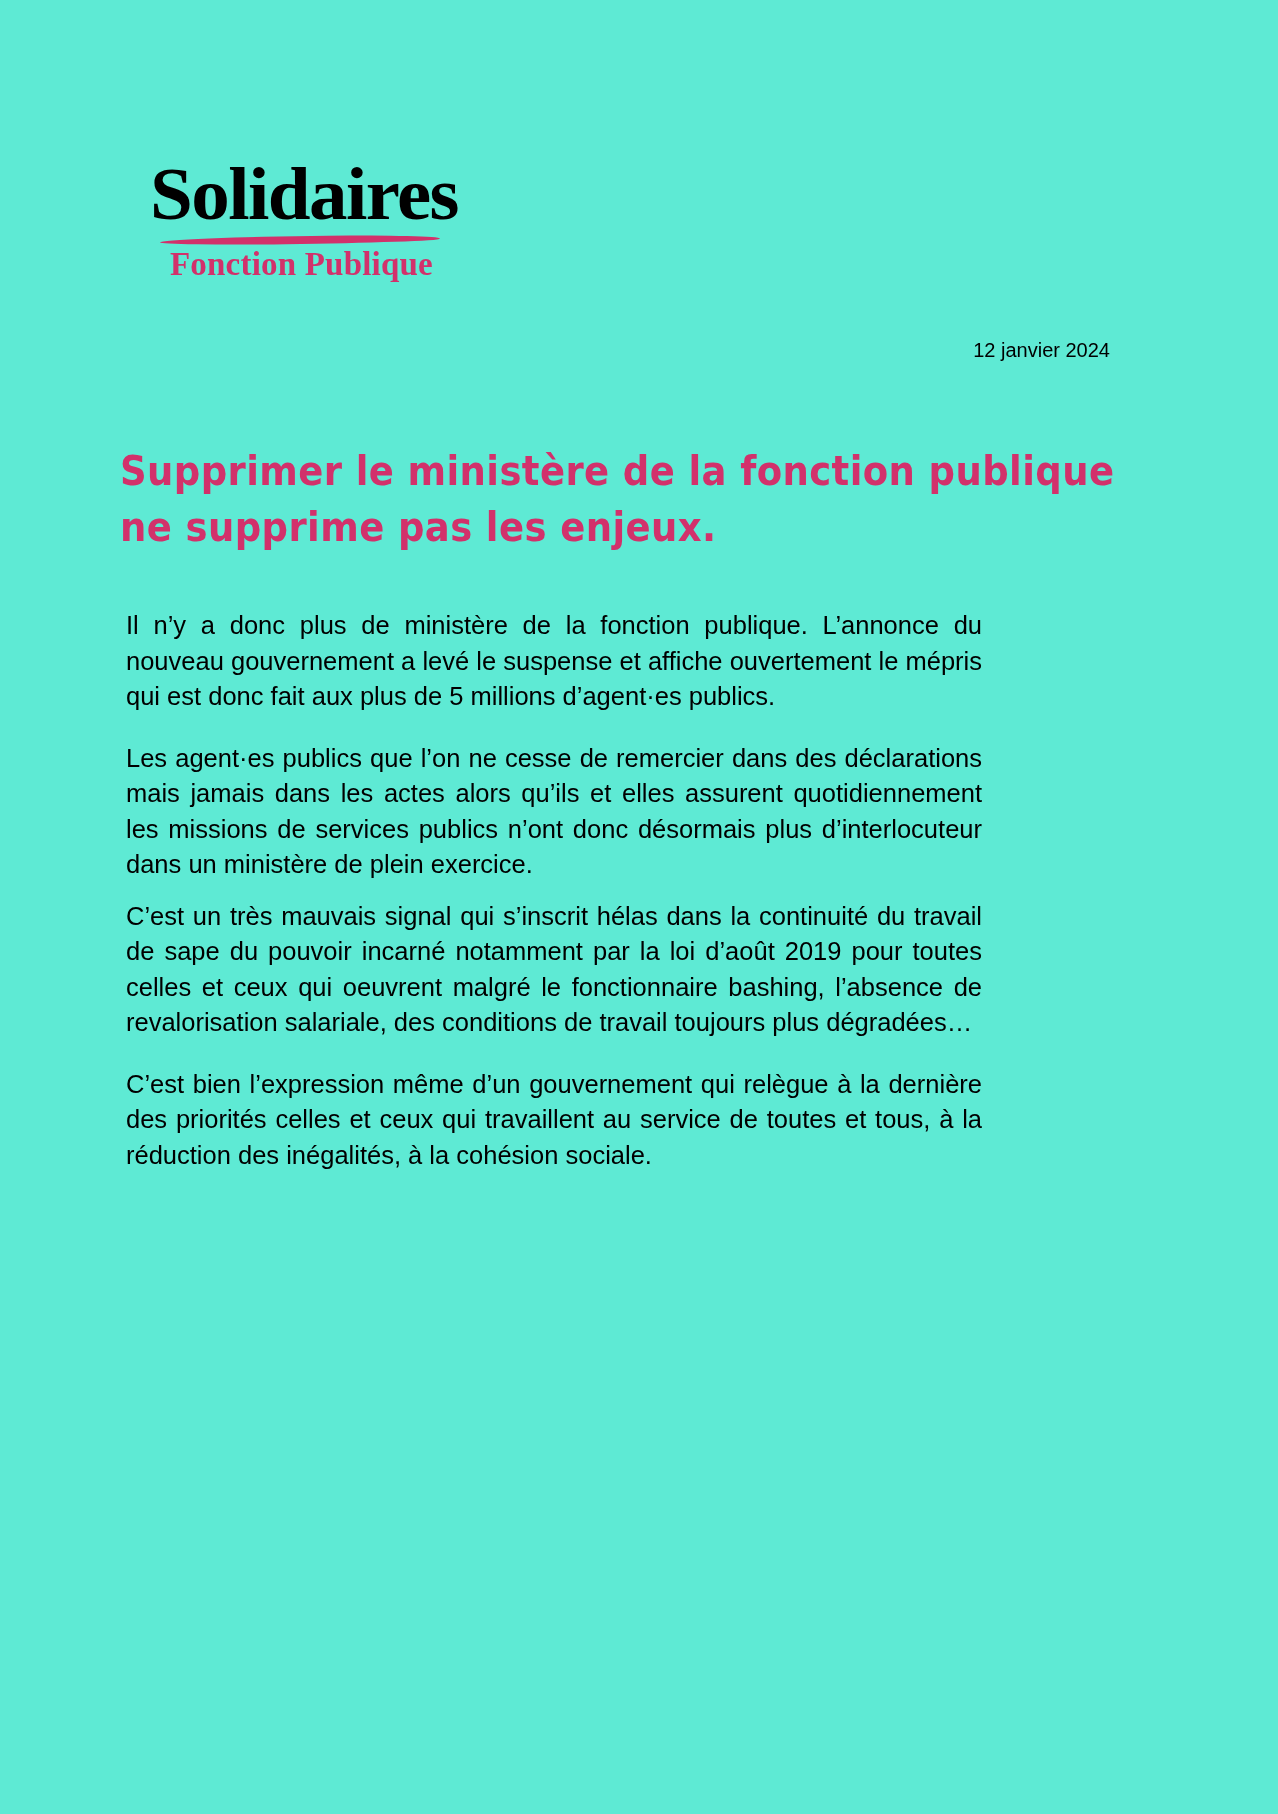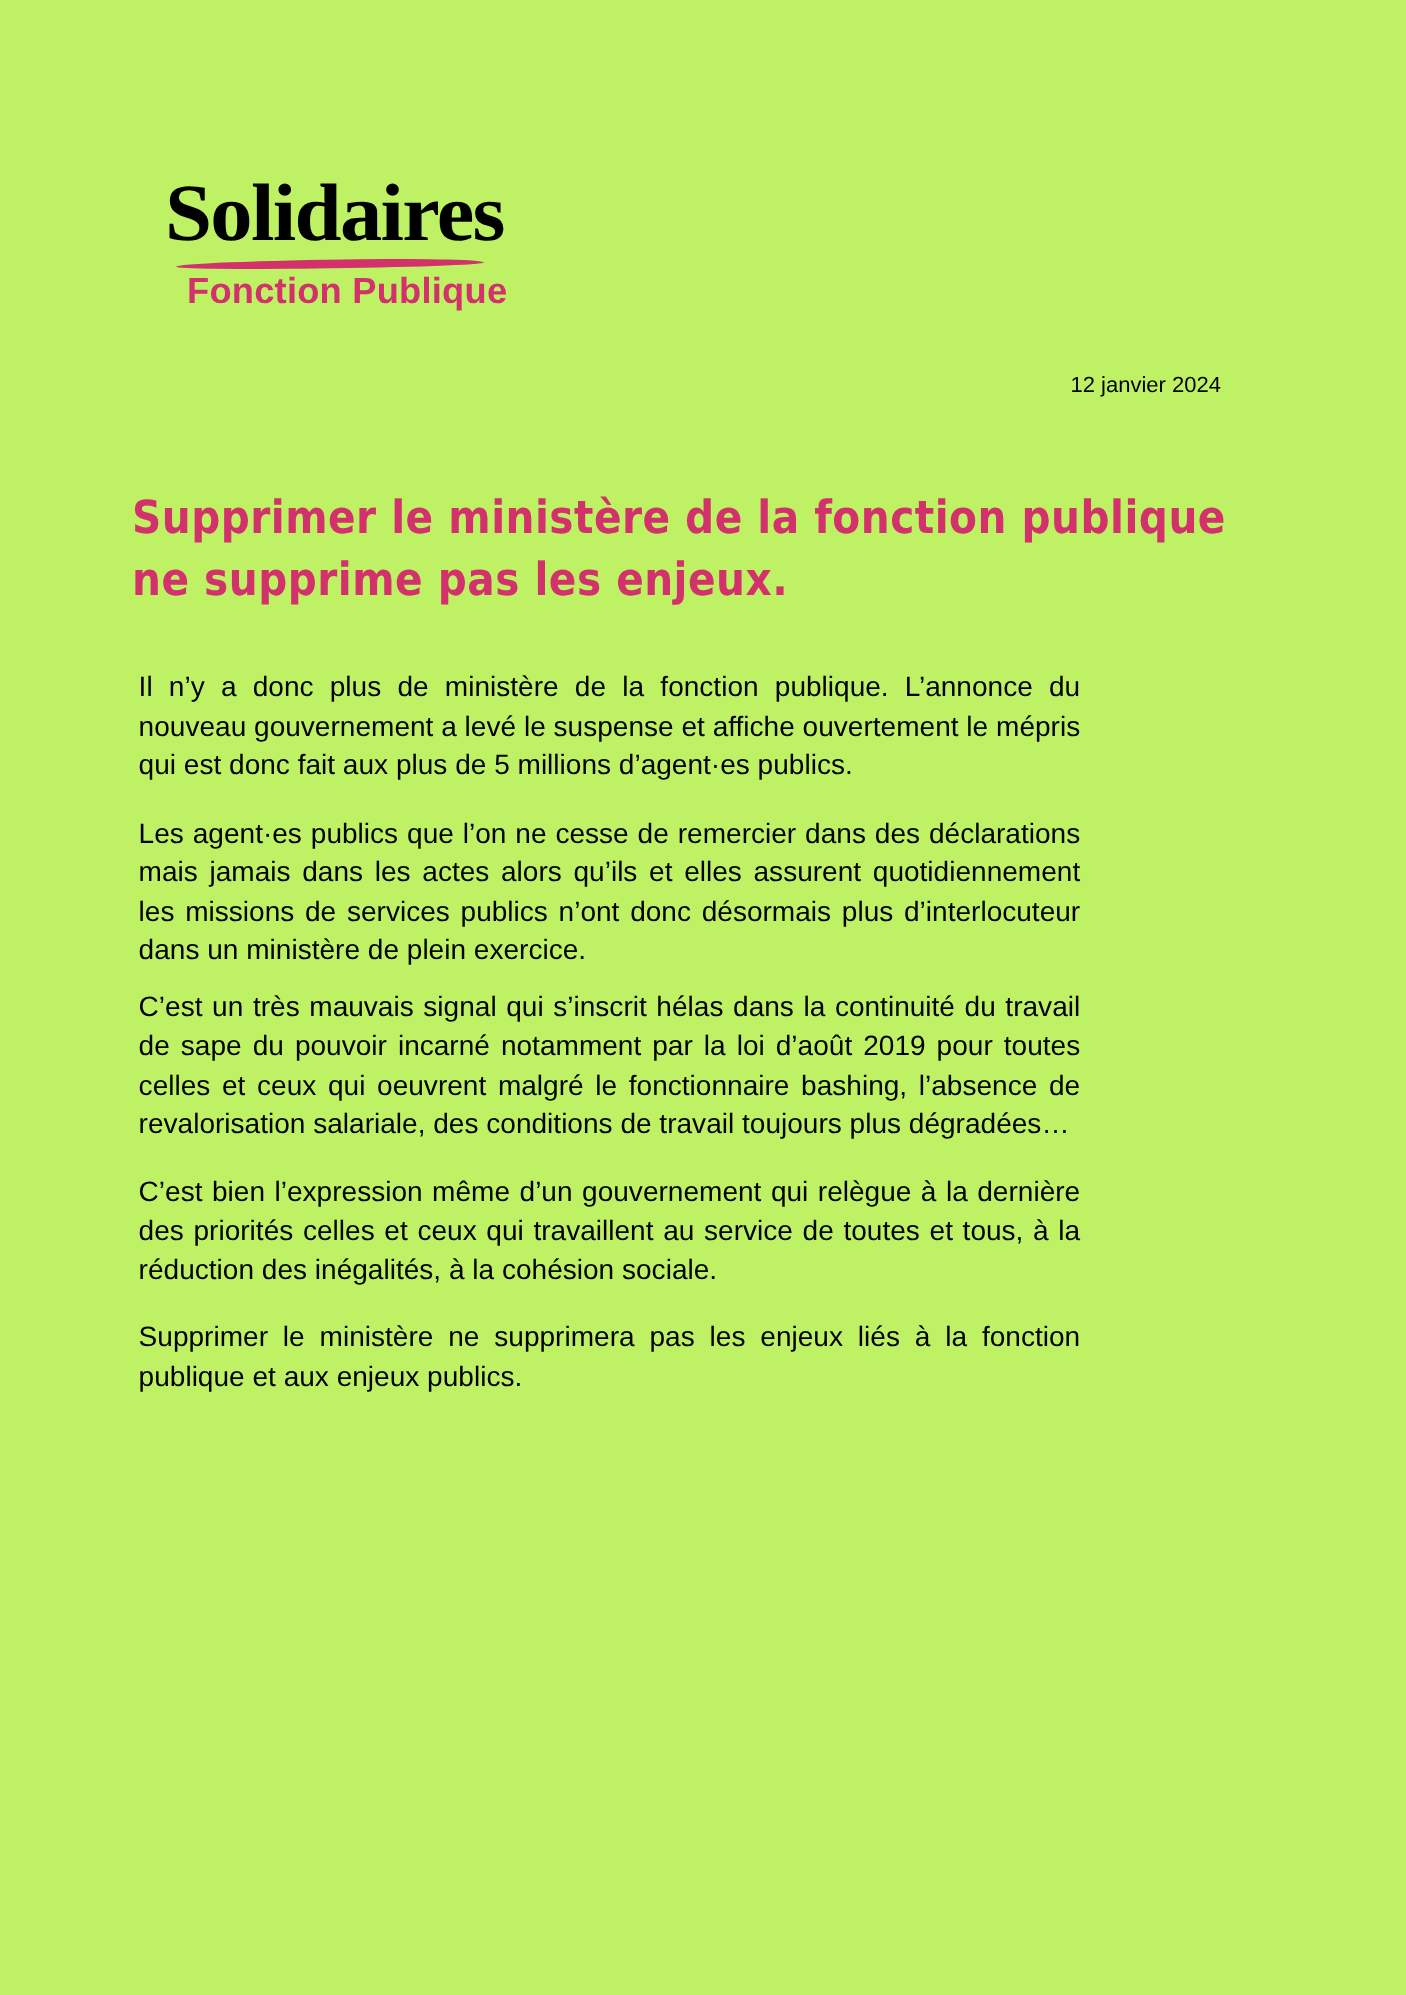--- a/index.html
+++ b/index.html
@@ -13,21 +13,21 @@
     height: 1814px;
     position: relative;
     font-family: "Liberation Sans", sans-serif;
     color: #000000;
     overflow: hidden;
   }
 
   .page {
     position: absolute;
     inset: 0;
-    background: #bef264;
+    background: #5eead4;
   }
 
   
   .logo-block {
     position: absolute;
     left: 150px;
     top: 160px;
     width: 330px;
   }
   .logo-word {
@@ -52,21 +52,21 @@
     content: "";
     position: absolute;
     left: 0; top: 2px;
     width: 100%;
     height: 8px;
     background: #d2316b;
     border-radius: 60% 40% 55% 45% / 60% 55% 45% 40%;
     transform: rotate(-0.7deg);
   }
   .logo-sub {
-    font-family: Liberation Sans, sans-serif;
+    font-family: Liberation Serif, serif;
     font-weight: bold;
     font-size: 33px;
     line-height: 1.05;
     color: #d2316b;
     margin: 0 0 0 20px;
     white-space: nowrap;
     letter-spacing: 0.2px;
   }
 
   
@@ -138,16 +138,15 @@
   <div class="headline">
     <span class="headline-line">Supprimer le ministère de la fonction publique</span>
     <span class="headline-line">ne supprime pas les enjeux.</span>
   </div>
 
   <div class="body-copy">
     <p class="para">Il n’y a donc plus de ministère de la fonction publique. L’annonce du nouveau gouvernement a levé le suspense et affiche ouvertement le mépris qui est donc fait aux plus de 5 millions d’agent·es publics.</p>
     <p class="para tight">Les agent·es publics que l’on ne cesse de remercier dans des déclarations mais jamais dans les actes alors qu’ils et elles assurent quotidiennement les missions de services publics n’ont donc désormais plus d’interlocuteur dans un ministère de plein exercice.</p>
     <p class="para">C’est un très mauvais signal qui s’inscrit hélas dans la continuité du travail de sape du pouvoir incarné notamment par la loi d’août 2019 pour toutes celles et ceux qui oeuvrent malgré le fonctionnaire bashing, l’absence de revalorisation salariale, des conditions de travail toujours plus dégradées…</p>
     <p class="para">C’est bien l’expression même d’un gouvernement qui relègue à la dernière des priorités celles et ceux qui travaillent au service de toutes et tous, à la réduction des inégalités, à la cohésion sociale.</p>
-    <p class="para">Supprimer le ministère ne supprimera pas les enjeux liés à la fonction publique et aux enjeux publics.</p>
   </div>
 
 </div>
 
 </body></html>

